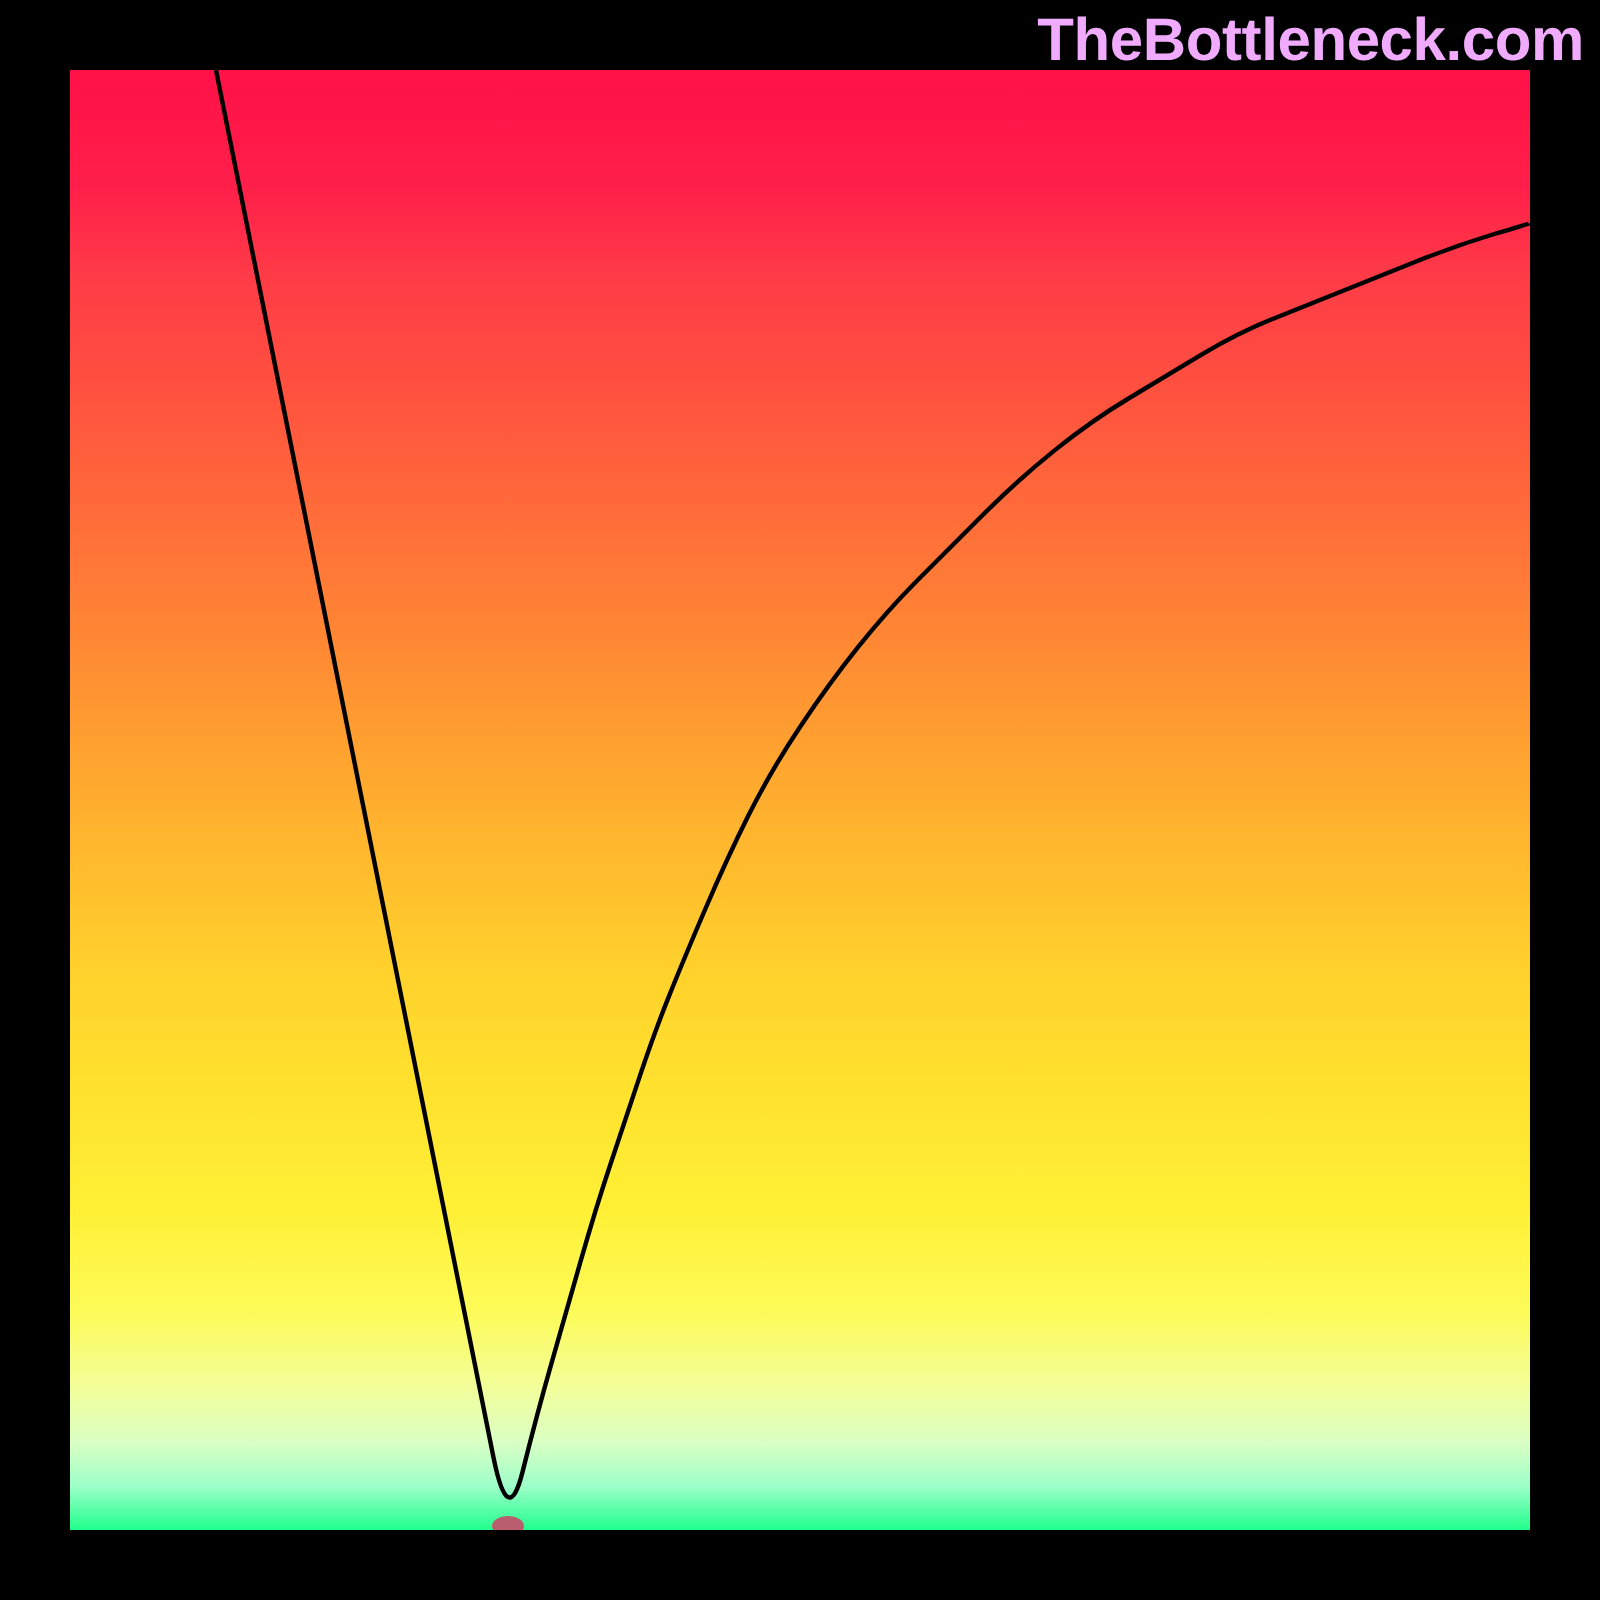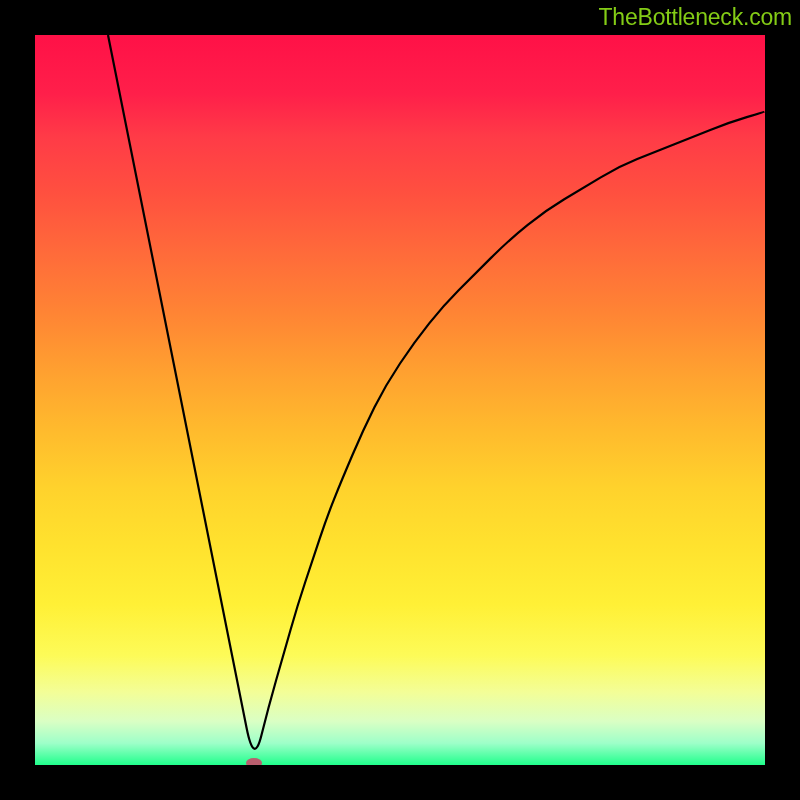--- a/index.html
+++ b/index.html
@@ -12,24 +12,24 @@
     }
     .chart-container {
       width: 800px;
       height: 800px;
       position: relative;
     }
     .watermark {
       position: absolute;
       top: 4px;
       right: 8px;
-      color: #84cc16;
+      color: #f0abfc;
       font-family: Arial, Helvetica, sans-serif;
-      font-size: 23px;
-      font-weight: 400;
+      font-size: 30px;
+      font-weight: 700;
       z-index: 10;
       letter-spacing: -0.2px;
     }
     .plot-area {
       position: absolute;
       left: 35px;
       top: 35px;
       width: 730px;
       height: 730px;
       overflow: hidden;

